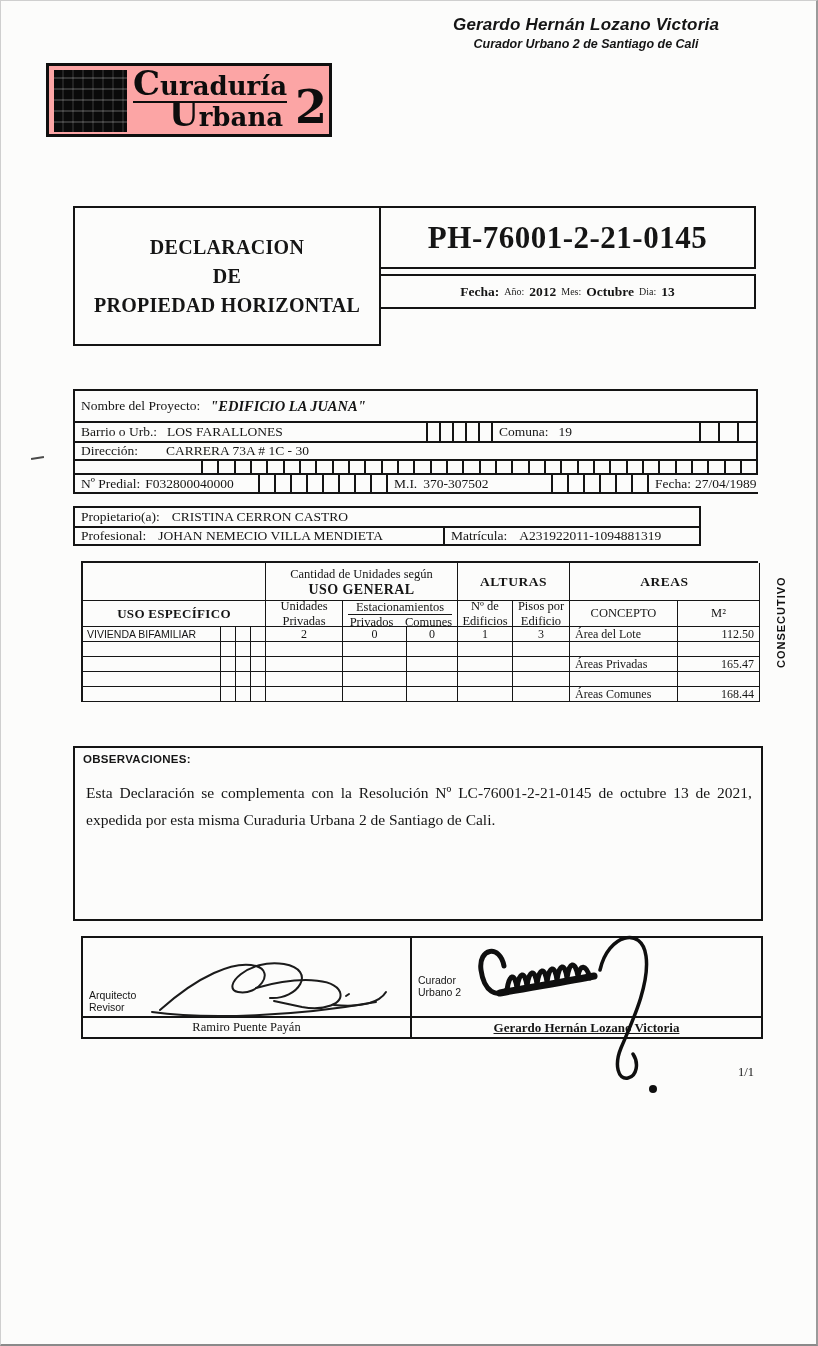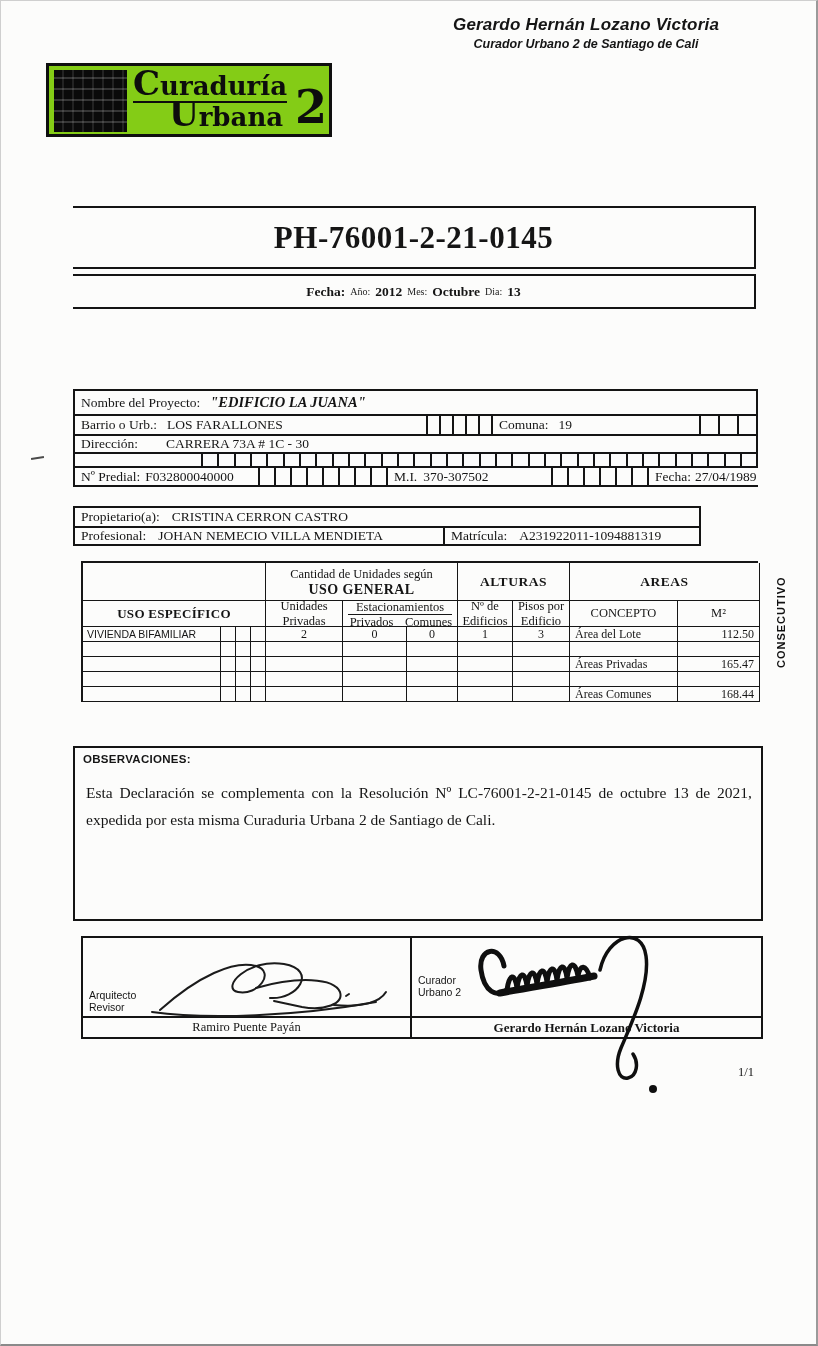--- a/index.html
+++ b/index.html
@@ -12,21 +12,21 @@
     font-family:"Liberation Serif", serif; overflow:hidden;
   }
   
   .letterhead { position:absolute; left:410px; top:14px; width:350px; text-align:center;
     font-family:"Liberation Sans", sans-serif; }
   .lh-name { font-size:17px; font-weight:bold; font-style:italic; letter-spacing:.2px; }
   .lh-role { font-size:12.5px; font-weight:bold; font-style:italic; margin-top:2px; }
   .lh-addr { margin-top:15px; font-size:10.5px; line-height:13px; color:#222; }
   
   .logo-box { position:absolute; left:45px; top:62px; width:286px; height:74px;
-    border:3px solid #0f0f0f; background:#84cc16; }
+    border:3px solid #0f0f0f; background:#fca5a5; }
   .logo-img { position:absolute; left:5px; top:4px; width:73px; height:62px; background:#0a0a0a;
     background-image:
       repeating-linear-gradient(0deg, transparent 0 9px, rgba(255,255,255,.18) 9px 11px),
       repeating-linear-gradient(90deg, transparent 0 8px, rgba(255,255,255,.10) 8px 10px); }
   .logo-text { position:absolute; left:84px; top:2px; width:196px; height:100%;
     font-family:"DejaVu Serif", serif; font-weight:bold; color:#0d0d0d; }
   .logo-line1 { display:inline-block; font-size:26px; line-height:30px;
     border-bottom:2.5px solid #0d0d0d; padding-bottom:0; }
   .logo-line1::first-letter { font-size:34px; }
   .logo-line2 { display:inline-block; position:absolute; left:36px; top:30px; font-size:26px; line-height:32px; }
@@ -48,21 +48,21 @@
   
   .proj { position:absolute; left:72px; top:388px; width:685px;
     border-left:2px solid #141414; border-top:2px solid #141414; font-size:13.5px; }
   .prow { display:flex; border-bottom:2px solid #141414; align-items:stretch; }
   .pcell { display:flex; align-items:center; padding-left:6px; border-right:2px solid #141414; }
   .pcell .lab { white-space:nowrap; }
   .pcell .val { margin-left:10px; white-space:nowrap; }
   .bolditalic { font-weight:bold; font-style:italic; font-size:14.5px; }
   .boxes { display:flex; align-items:stretch; }
   .cbox { border-right:2px solid #141414; flex:1; }
-  .r1 { height:25px; } .r2 { height:20px; } .r3 { height:18px; } .r4 { height:14px; } .r5 { height:19px; }
+  .r1 { height:32px; } .r2 { height:20px; } .r3 { height:18px; } .r4 { height:14px; } .r5 { height:19px; }
   
   .parties { position:absolute; left:72px; top:505px; width:628px;
     border:2px solid #141414; font-size:13.5px; }
   .party-row { display:flex; height:18px; align-items:stretch; }
   .party-row + .party-row { border-top:2px solid #141414; }
   .party-cell { display:flex; align-items:center; padding-left:6px; }
   .party-cell .val { margin-left:12px; }
   .mat-cell { width:256px; border-left:2px solid #141414; }
   
   .utable { position:absolute; left:80px; top:560px; width:677px;
@@ -95,21 +95,21 @@
   .obs { position:absolute; left:72px; top:745px; width:690px; height:175px; border:2px solid #141414; }
   .obs-label { position:absolute; top:5px; left:8px; font-family:"Liberation Sans", sans-serif;
     font-size:11.5px; font-weight:bold; letter-spacing:.3px; }
   .obs-text { position:absolute; top:31px; left:11px; right:9px; font-size:15.5px;
     line-height:27px; text-align:justify; }
   
   .sigs { position:absolute; left:80px; top:935px; width:682px; height:103px;
     border:2px solid #141414; display:flex; }
   .sig-cell { position:relative; display:flex; flex-direction:column; }
   .sig-left { width:329px; border-right:2px solid #141414; }
-  .sig-right { flex:1; }
+  .sig-right { flex:1;text-decoration:underline; }
   .sig-area { flex:1; position:relative; }
   .role-label { position:absolute; left:6px; bottom:3px; font-family:"Liberation Sans", sans-serif;
     font-size:10.5px; line-height:12px; }
   .sig-right .role-label { bottom:auto; top:36px; }
   .sig-name { height:21px; border-top:2px solid #141414; text-align:center;
     font-size:12.5px; padding-top:2px; }
   .sig-name.bold { font-weight:bold; font-size:13px; }
   .sig-svg { position:absolute; pointer-events:none; z-index:2; overflow:visible; }
   .svg-l { left:55px; top:10px; }
   .svg-r { left:58px; top:-12px; }
@@ -131,20 +131,25 @@
   <div class="logo-box">
     <div class="logo-img"></div>
     <div class="logo-text">
       <span class="logo-line1">Curaduría</span>
       <span class="logo-line2">Urbana</span>
       <span class="logo-num">2</span>
     </div>
   </div>
 
   <div class="title-block">
+    <div class="title-left">
+      <div>DECLARACION</div>
+      <div>DE</div>
+      <div>PROPIEDAD HORIZONTAL</div>
+    </div>
     <div class="title-right">
       <div class="tr-cell ph-cell">PH-76001-2-21-0145</div>
       <div class="tr-cell fecha-cell">
         <span class="lab">Fecha:</span>
         <span class="sm">Año:</span>
         <span class="val">2012</span>
         <span class="sm">Mes:</span>
         <span class="val">Octubre</span>
         <span class="sm">Dia:</span>
         <span class="val">13</span>

